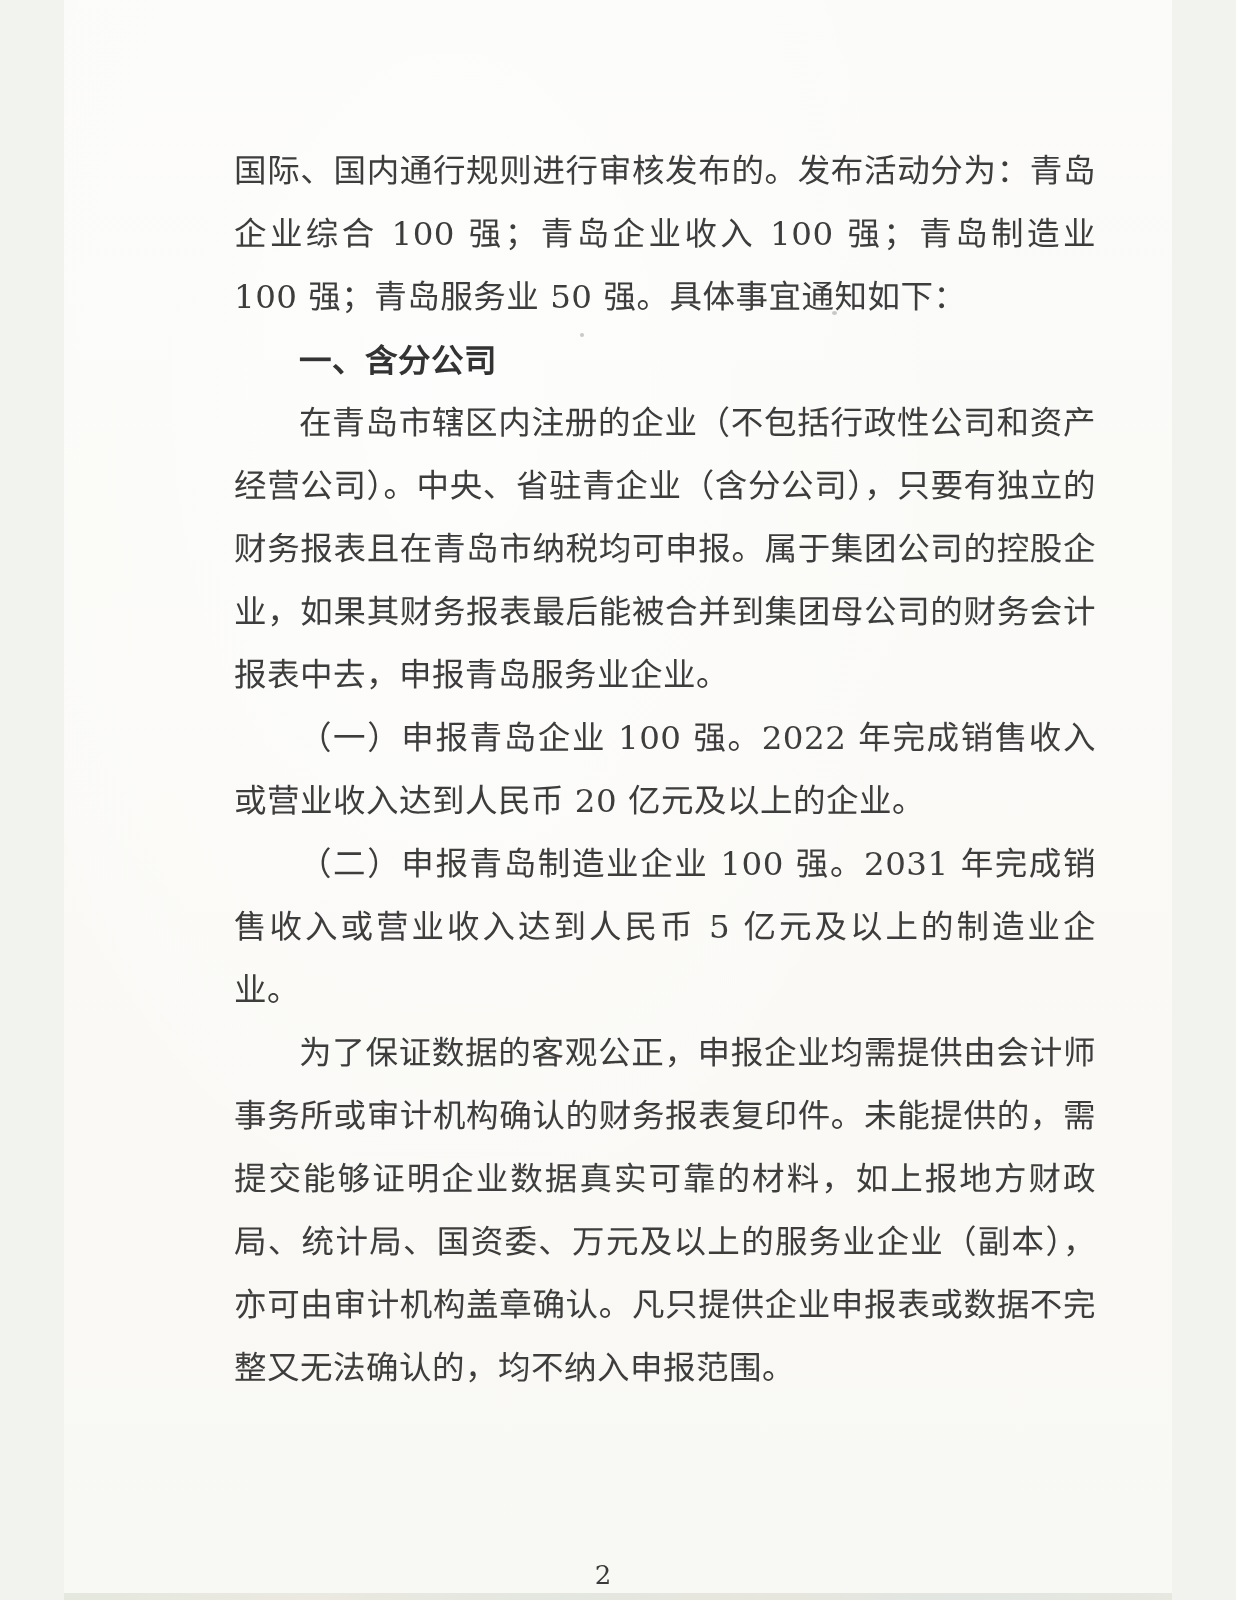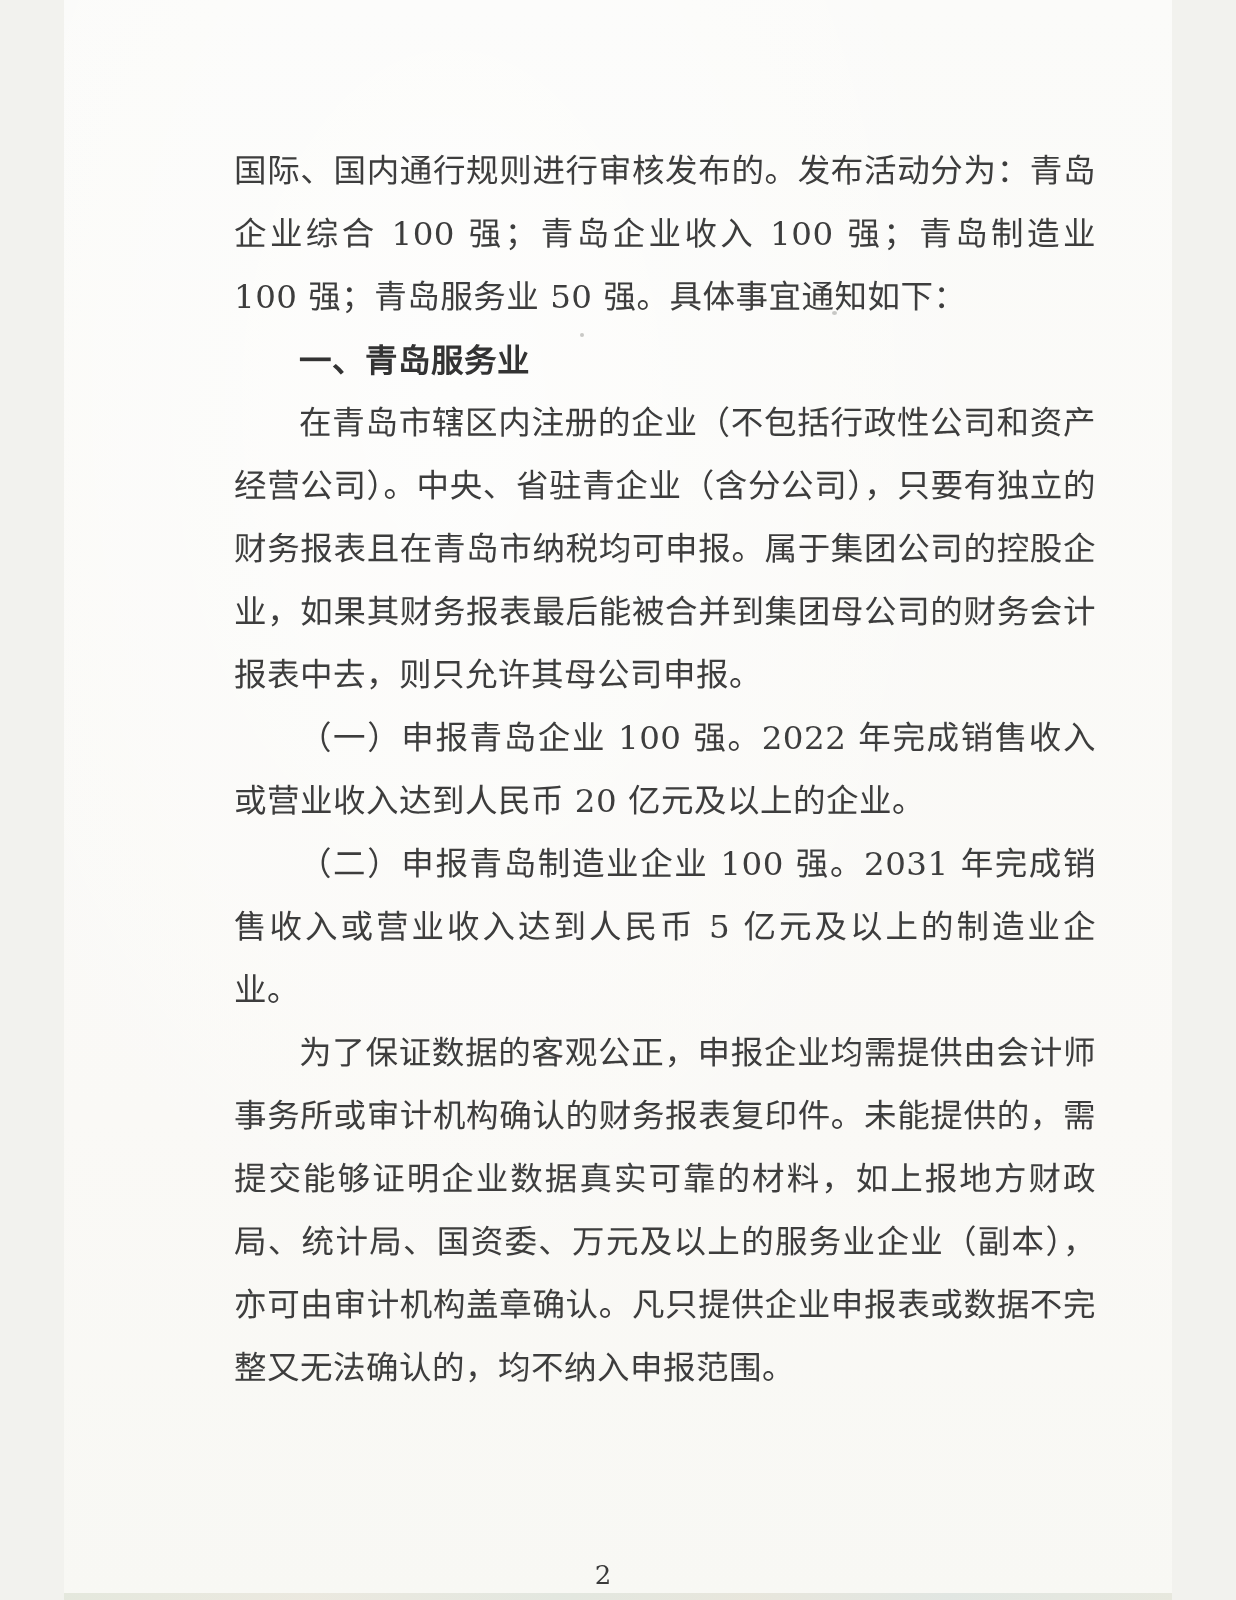--- a/index.html
+++ b/index.html
@@ -76,22 +76,22 @@
   .speck-1 { left: 516px; top: 333px; width: 4px; height: 4px; }
   .speck-2 { left: 768px; top: 311px; width: 5px; height: 4px; }
 </style>
 </head>
 <body>
 
 <div class="page">
 
   <div class="doc">
     <p class="no-indent">国际、国内通行规则进行审核发布的。发布活动分为：青岛企业综合 100 强；青岛企业收入 100 强；青岛制造业 100 强；青岛服务业 50 强。具体事宜通知如下：</p>
-    <p class="heading">一、青岛服务业</p>
-    <p>在青岛市辖区内注册的企业（不包括行政性公司和资产经营公司）。中央、省驻青企业（含分公司），只要有独立的财务报表且在青岛市纳税均可申报。属于集团公司的控股企业，如果其财务报表最后能被合并到集团母公司的财务会计报表中去，则只允许其母公司申报。</p>
+    <p class="heading">一、含分公司</p>
+    <p>在青岛市辖区内注册的企业（不包括行政性公司和资产经营公司）。中央、省驻青企业（含分公司），只要有独立的财务报表且在青岛市纳税均可申报。属于集团公司的控股企业，如果其财务报表最后能被合并到集团母公司的财务会计报表中去，申报青岛服务业企业。</p>
     <p>（一）申报青岛企业 100 强。2022 年完成销售收入或营业收入达到人民币 20 亿元及以上的企业。</p>
     <p>（二）申报青岛制造业企业 100 强。2031 年完成销售收入或营业收入达到人民币 5 亿元及以上的制造业企业。</p>
     <p>为了保证数据的客观公正，申报企业均需提供由会计师事务所或审计机构确认的财务报表复印件。未能提供的，需提交能够证明企业数据真实可靠的材料，如上报地方财政局、统计局、国资委、万元及以上的服务业企业（副本），亦可由审计机构盖章确认。凡只提供企业申报表或数据不完整又无法确认的，均不纳入申报范围。</p>
   </div>
 
   <div class="page-footer">
     <span class="page-number">2</span>
   </div>
 
   <span class="speck speck-1"></span>

